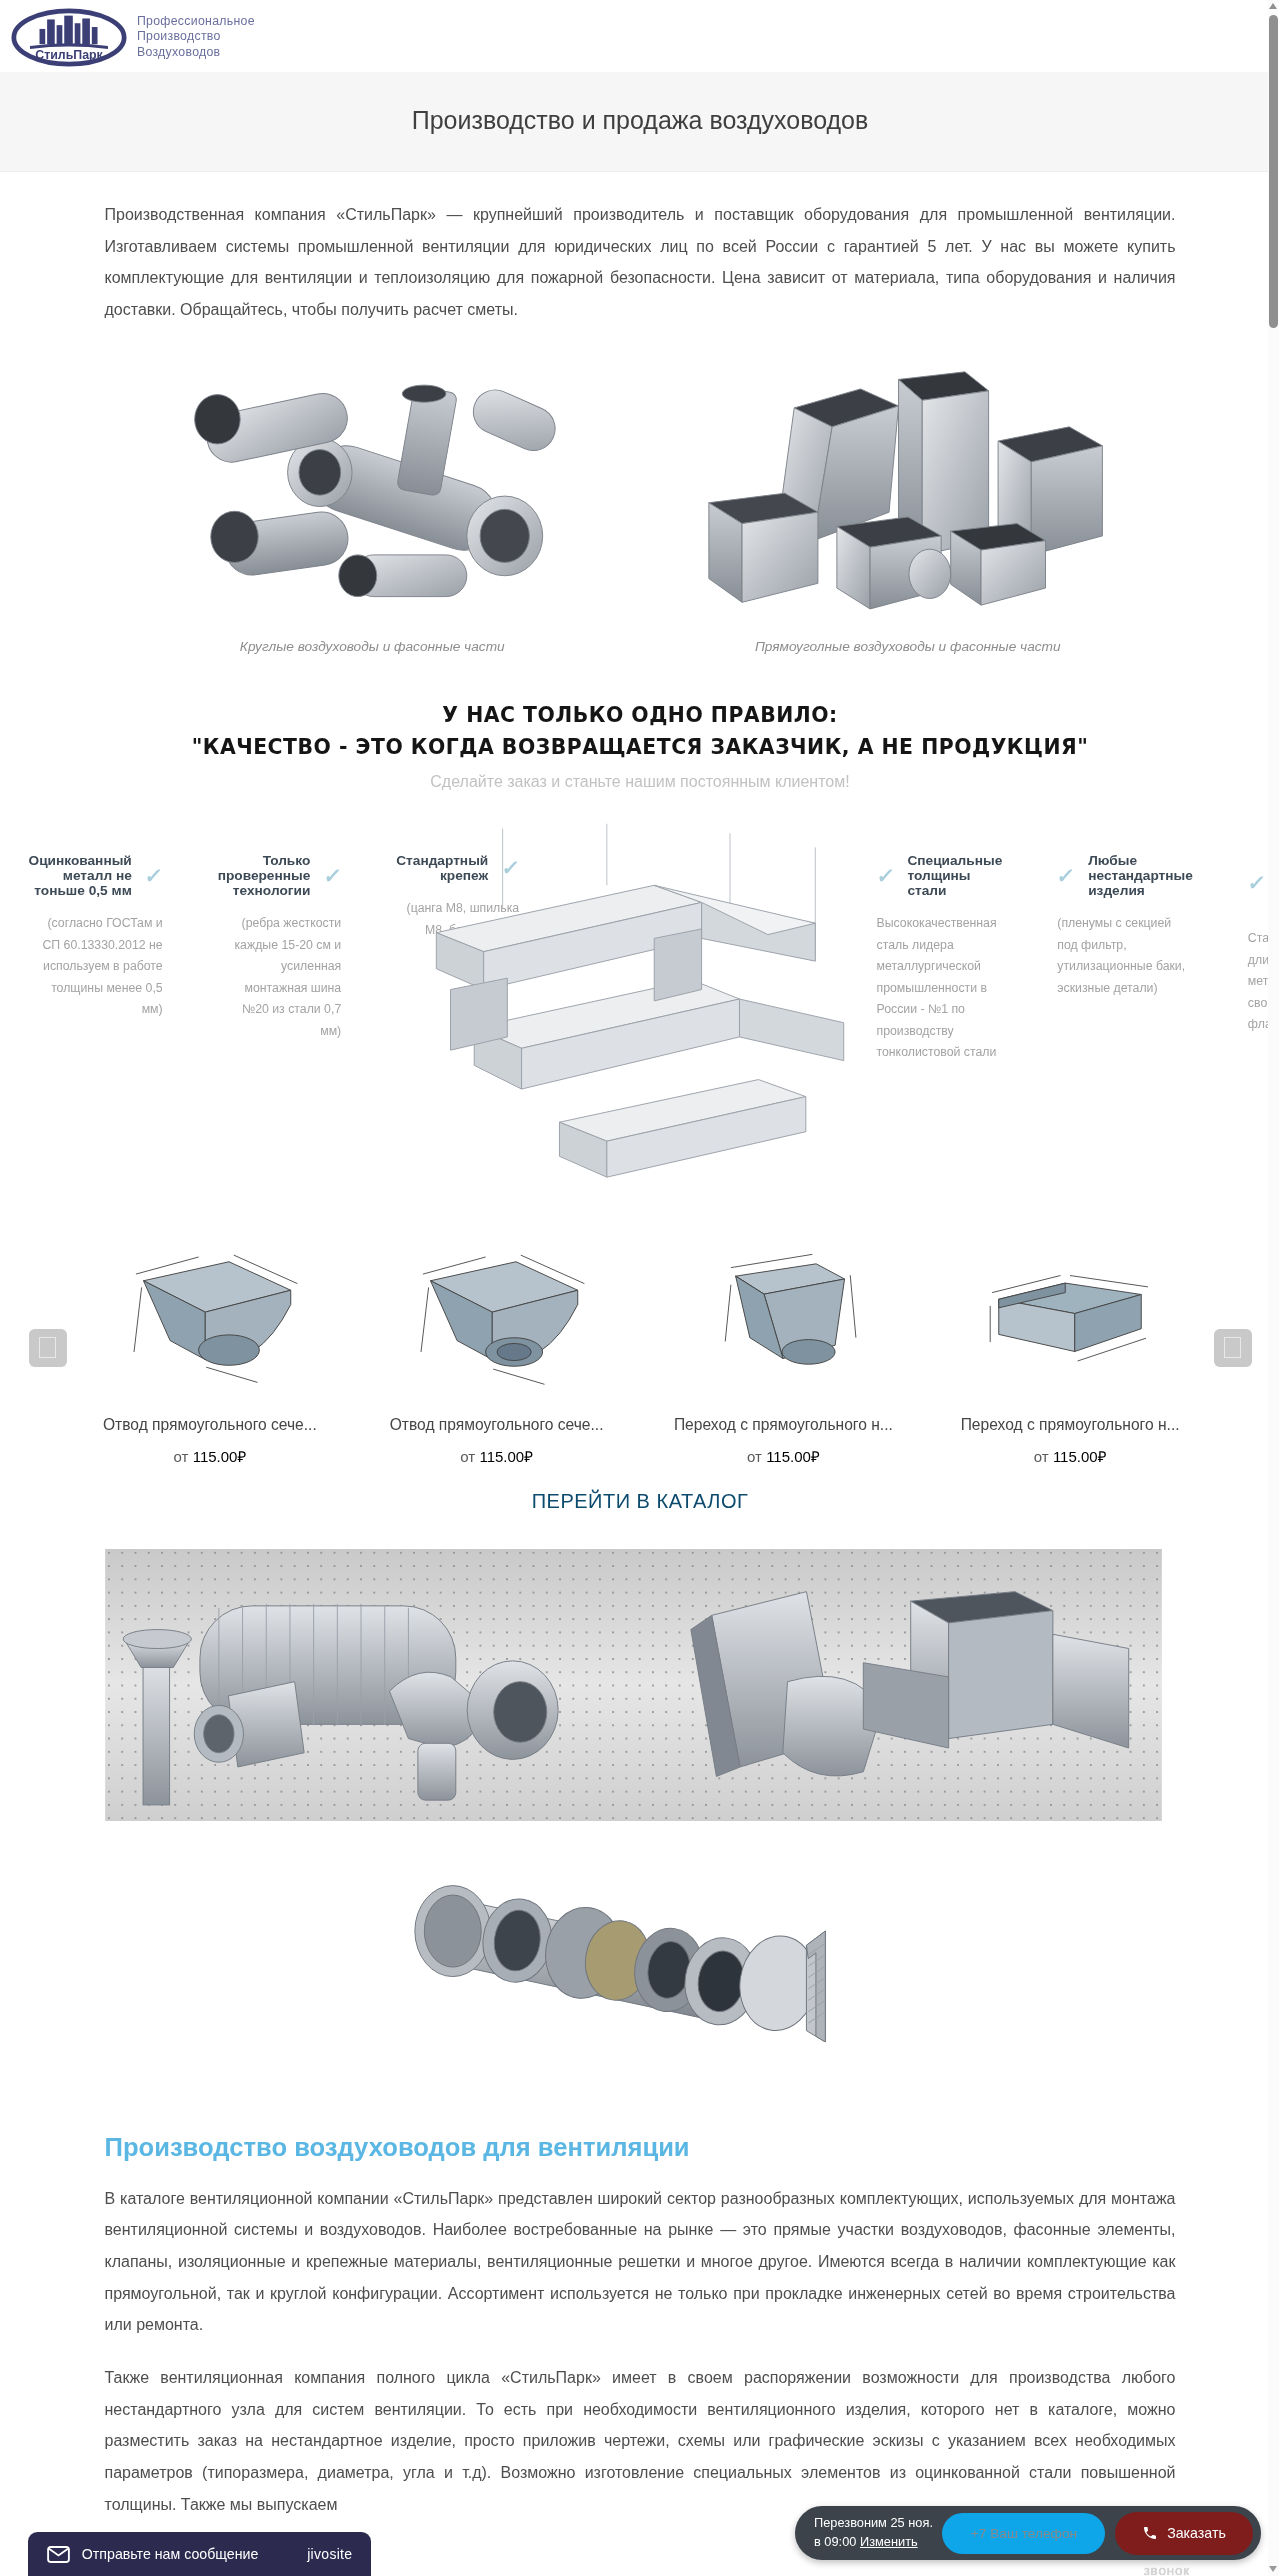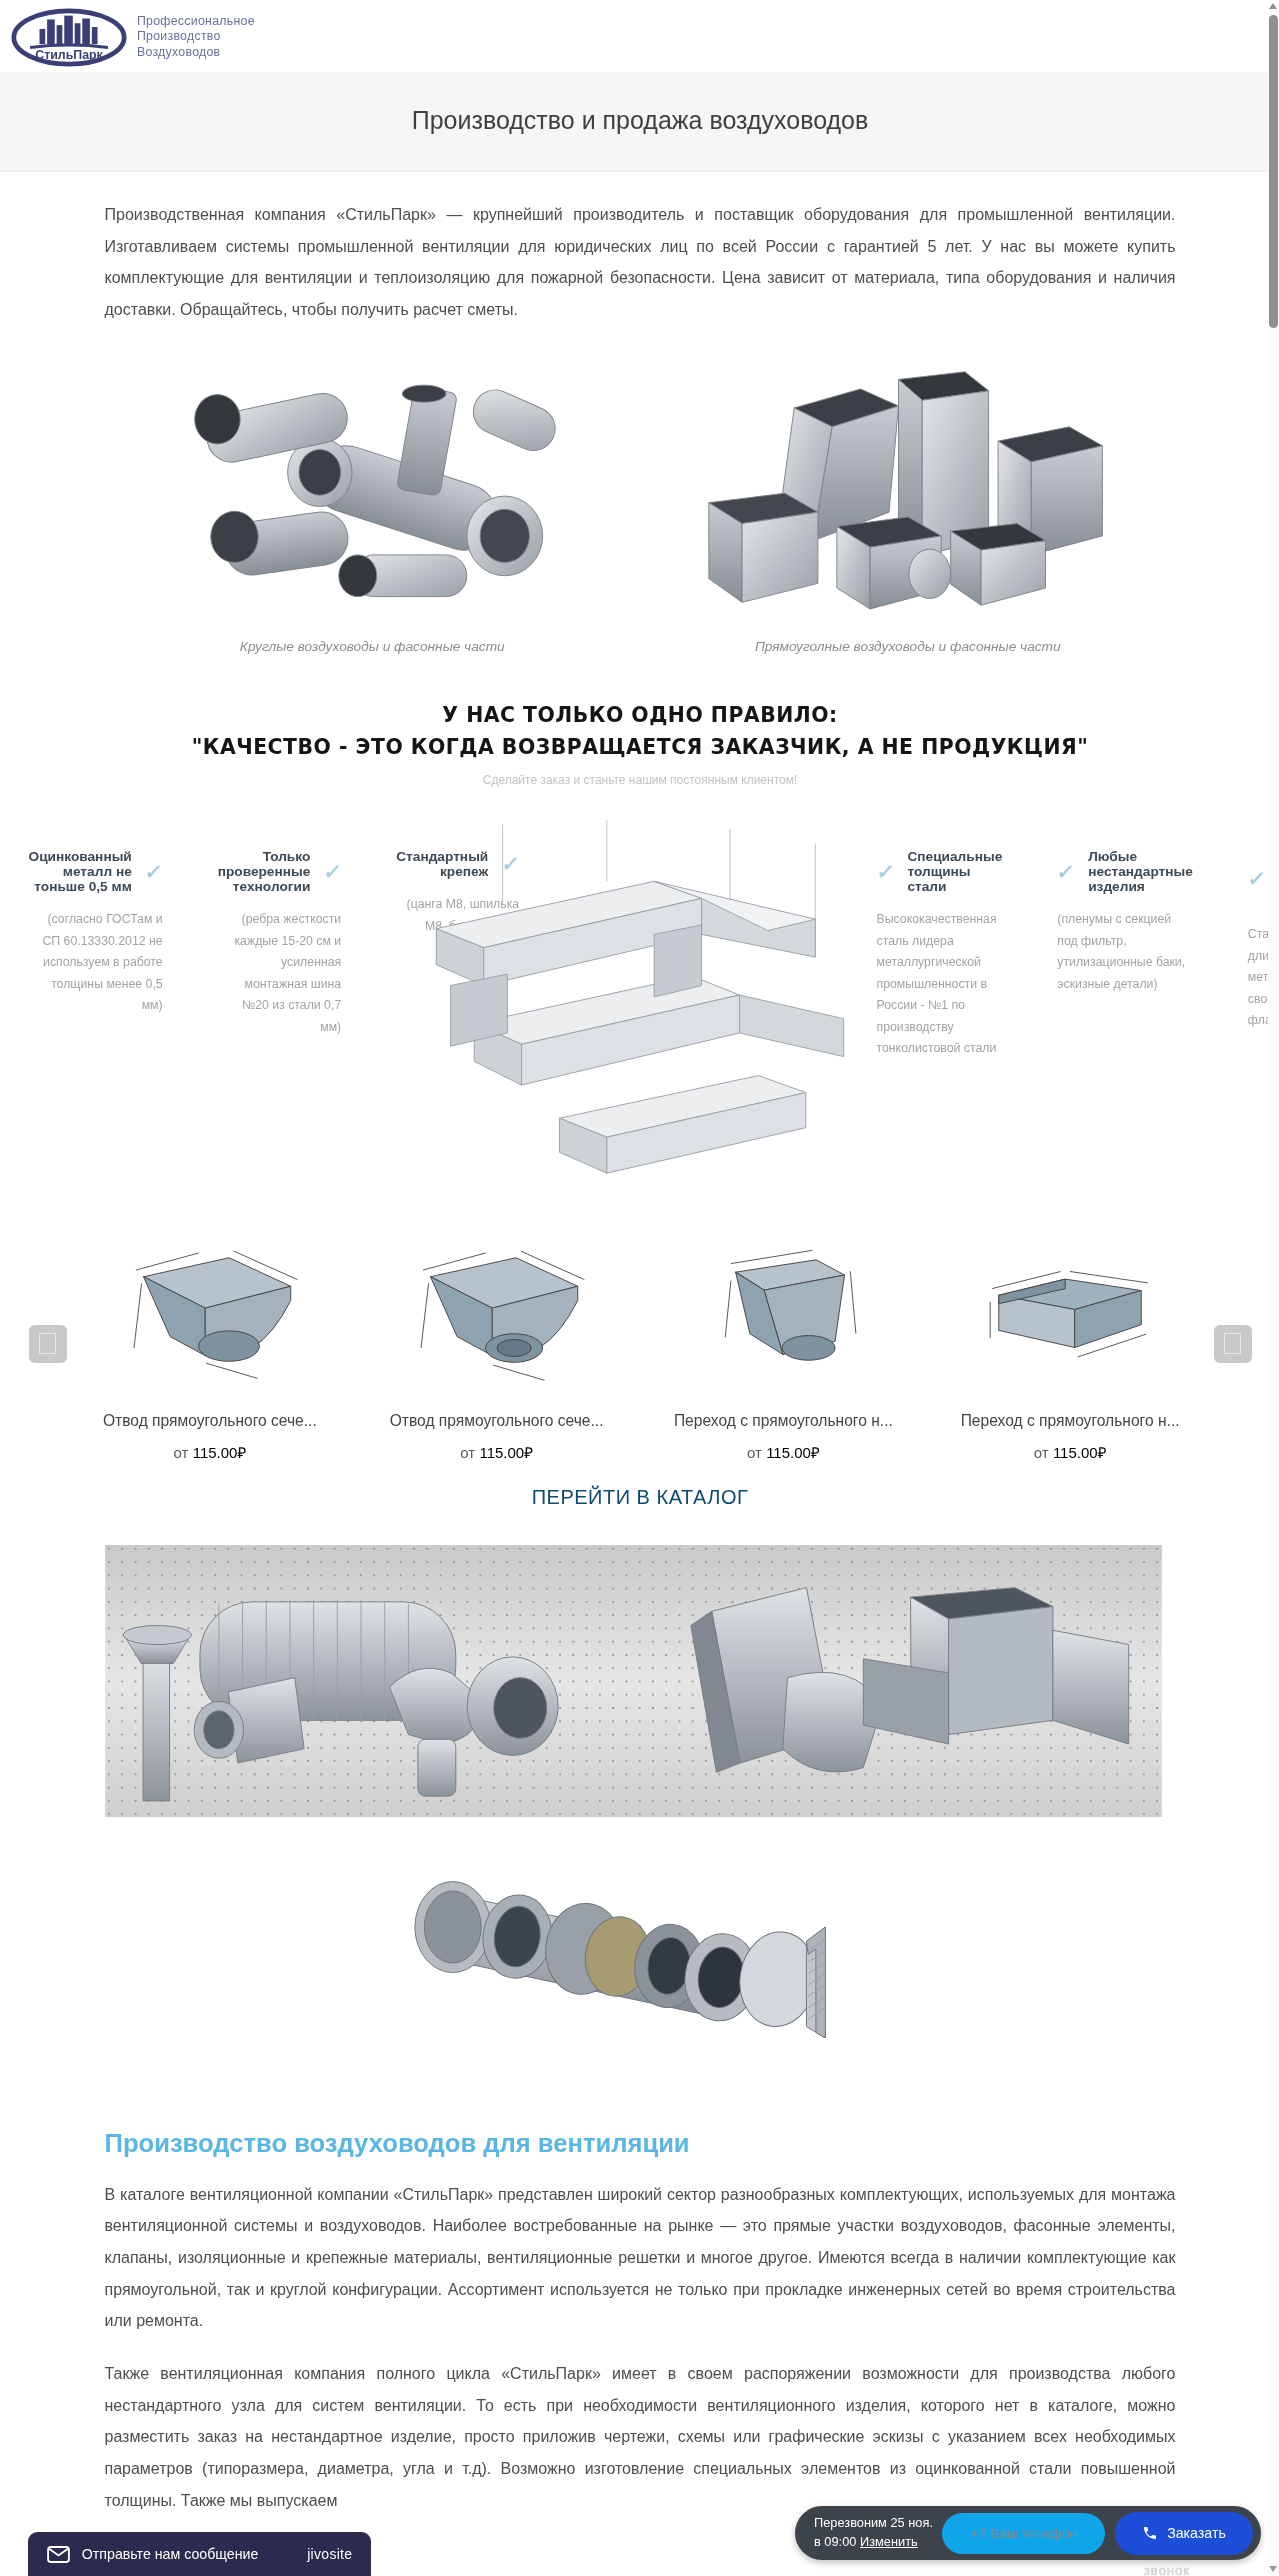--- a/index.html
+++ b/index.html
@@ -23,21 +23,21 @@
 
   
   .hero-row { display:flex; margin-top:25px; }
   .hero-col { width:50%; display:flex; flex-direction:column; align-items:center; }
   .hero-caption { margin-top:13.3px; font-style:italic; color:#8d8d8d; font-size:13.7px; }
 
   
   .rule { margin-top:46px; text-align:center; }
   .rule-line { font-weight:800; color:#151515; font-size:20.4px; line-height:1.55; letter-spacing:0.5px;
     font-family:"DejaVu Sans", "Liberation Sans", sans-serif; }
-  .rule-sub { margin-top:9.5px; font-size:12px; color:#c2c2c2; }
+  .rule-sub { margin-top:9.5px; font-size:16px; color:#c2c2c2; }
 
   
   .features { display:flex; margin-top:28.4px; width:1223px; margin-left:auto; margin-right:auto; }
   .f-col { width:375px; display:flex; flex-direction:row; gap:55px; padding-top:34px; }
   .f-center { width:474px; display:flex; justify-content:center; align-items:flex-start; }
   .f-item-l { text-align:right; }
   .f-item-r { text-align:left; }
   .f-title-row { display:flex; align-items:center; gap:13.3px; }
   .f-item-l .f-title-row { justify-content:flex-end; }
   .f-title { font-weight:700; font-size:13.7px; color:#3d4a56; }
@@ -83,21 +83,21 @@
 
   
   .callback { position:absolute; right:19px; bottom:16px; width:466px; height:54px; background:#3c434b;
     border-radius:28.4px; display:flex; align-items:center; padding:0 8.5px 0 19px; gap:9.5px;
     box-shadow:0 2.8px 7.6px rgba(0,0,0,.25); }
   .cb-text { color:#fff; font-size:12.8px; line-height:1.45; white-space:nowrap; }
   .cb-text a { color:#fff; }
   .cb-input { width:163px; height:41px; border-radius:21px; border:none; background:#0ea5e9;
     text-align:center; font-size:13.7px; color:#333; font-family:"Liberation Sans",sans-serif; }
   .cb-input::placeholder { color:#8a8a8a; }
-  .cb-btn { height:43px; flex:1; border:none; border-radius:23px; background:#1d4ed8; color:#fff;
+  .cb-btn { height:43px; flex:1; border:none; border-radius:23px; background:#7f1d1d; color:#fff;
     font-size:14.2px; display:flex; align-items:center; justify-content:center; gap:9.5px; cursor:pointer;
     font-family:"Liberation Sans",sans-serif; }
   .cb-overflow { position:absolute; right:71px; bottom:-18px; color:#d6d6d6; font-size:13.3px;
     text-shadow:0 0 0.9px #aaa; letter-spacing:0.9px; }
 </style>
 </head>
 <body>
 
 <div class="page">
 

